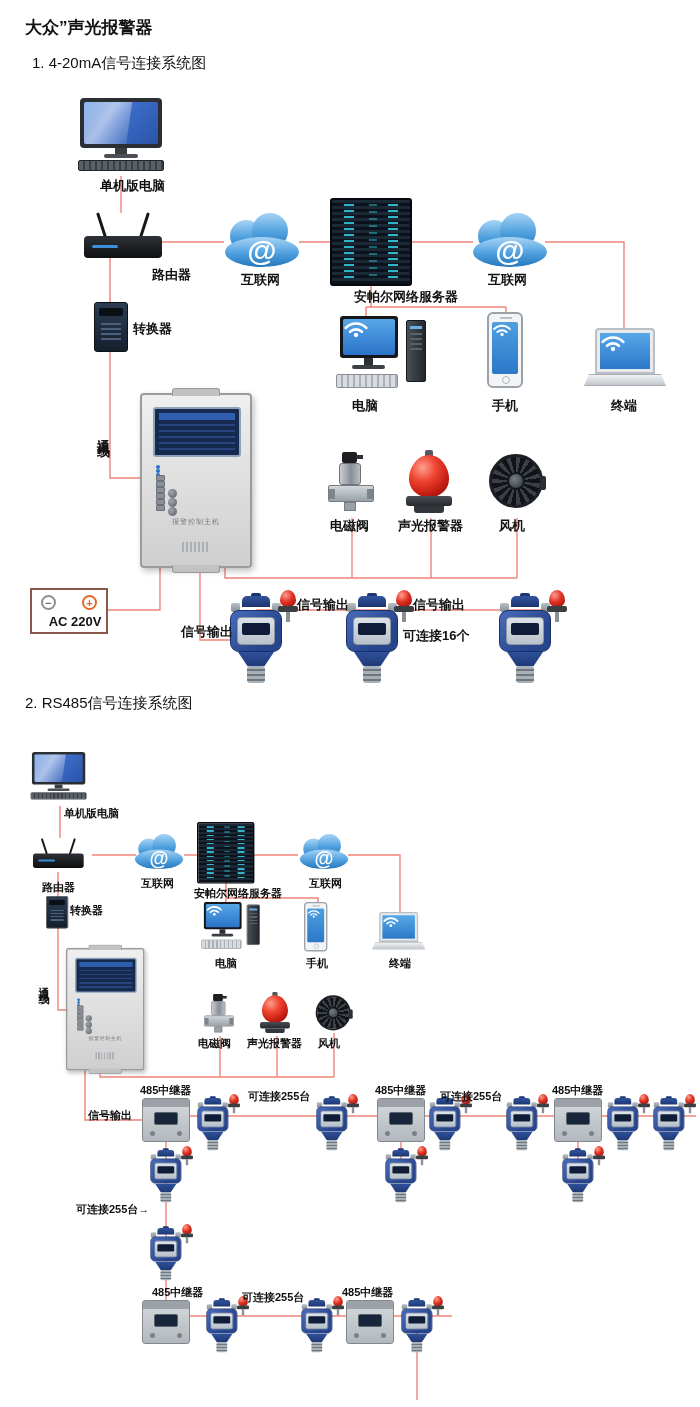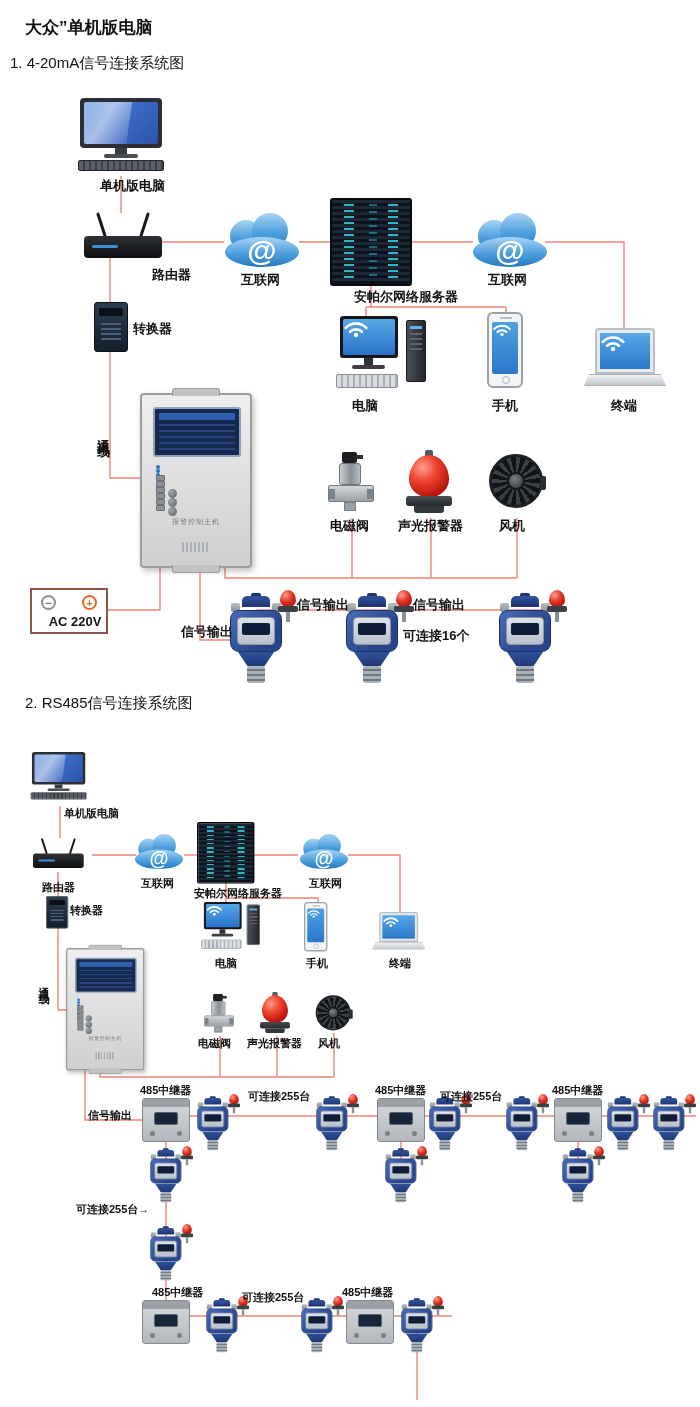--- a/index.html
+++ b/index.html
@@ -233,22 +233,22 @@
       <path d="M422 1116 H556"></path>
       <path d="M600 1116 H696"></path>
     <path d="M166 1142 V1316"></path>
       <path d="M401 1142 V1170"></path>
       <path d="M578 1142 V1170"></path>
     <path d="M166 1316 H452"></path>
       <path d="M417 1316 V1400"></path>
   </g>
 </svg>
 
-<h1 class="title">大众”单机版电脑</h1>
-<div class="sect" style="left:10px;top:54px">1. 4-20mA信号连接系统图</div>
+<h1 class="title">大众”声光报警器</h1>
+<div class="sect" style="left:32px;top:54px">1. 4-20mA信号连接系统图</div>
 <div class="sect" style="left:25px;top:694px">2. RS485信号连接系统图</div>
 
 <div class="node" style="left:77px;top:98px">
     <div class="icon-pc">
       <i class="pc-mon">
         <i class="pc-scr"></i>
       </i>
       <i class="pc-stand"></i>
       <i class="pc-base"></i>
       <i class="pc-kb"></i>

